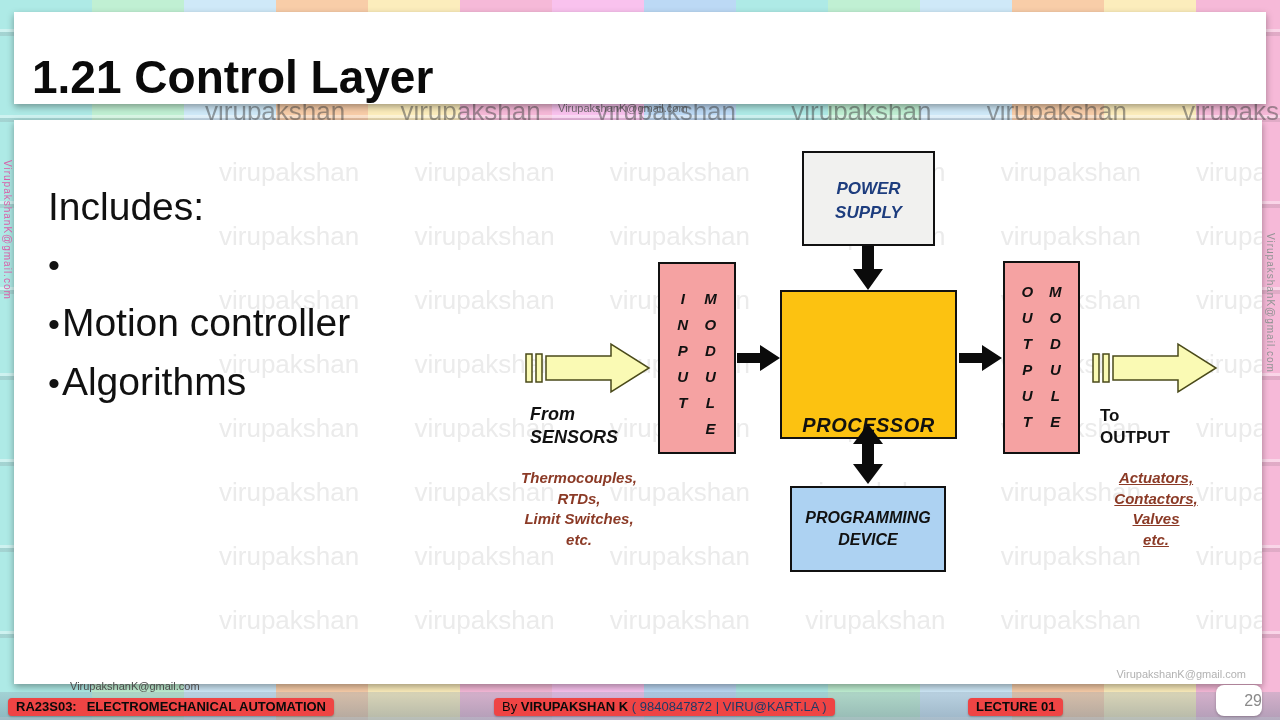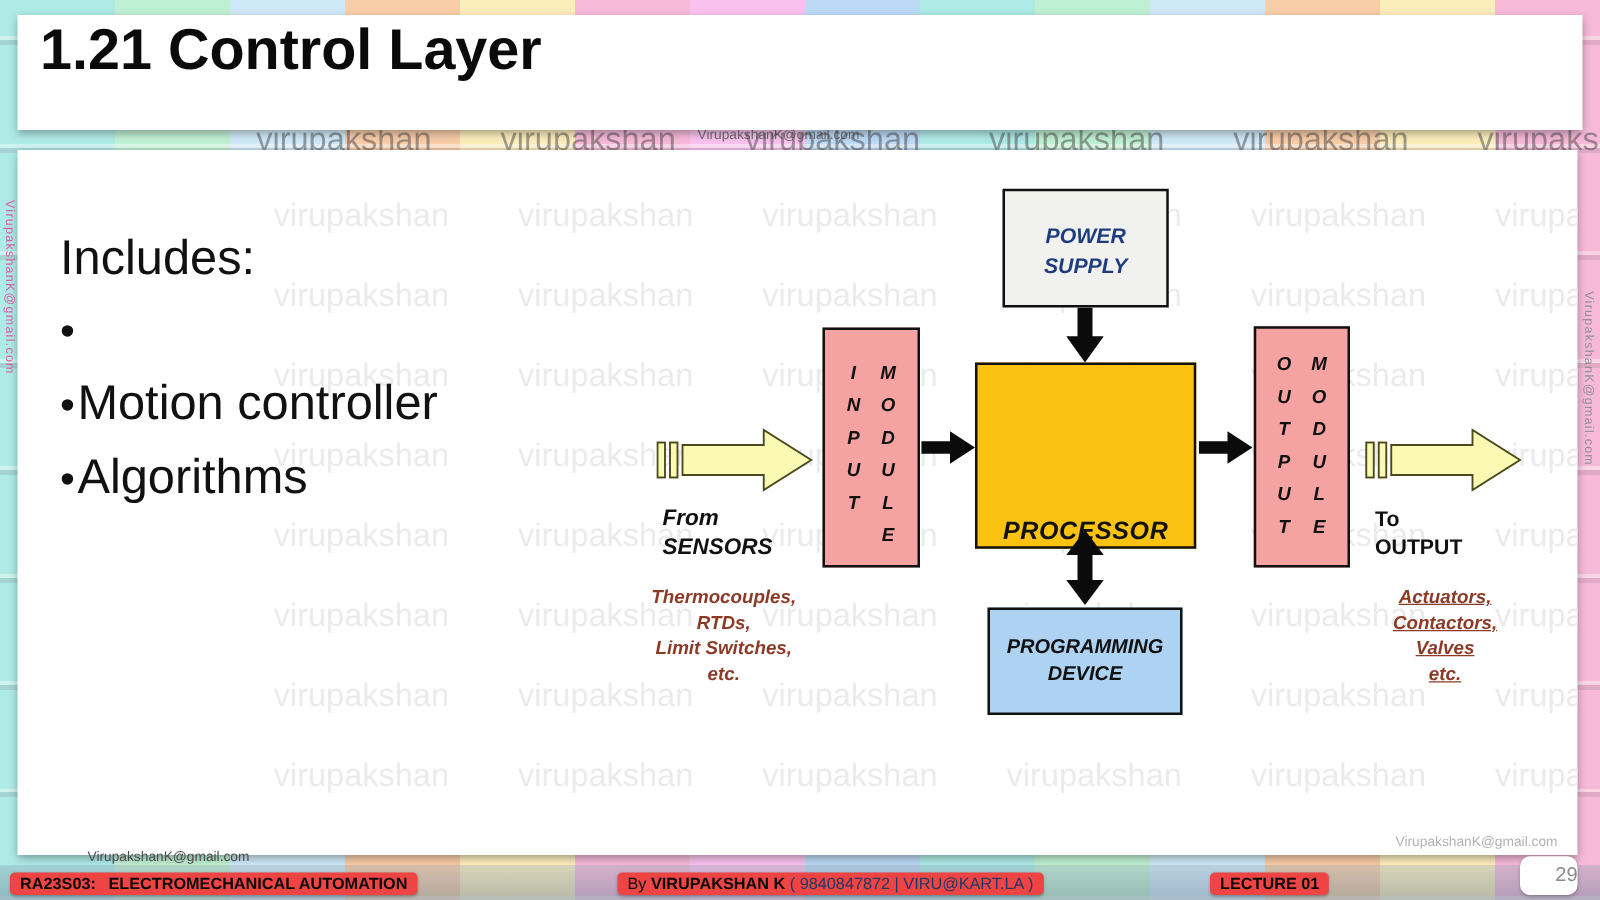--- a/index.html
+++ b/index.html
@@ -23,21 +23,21 @@
   }
   .email-top {
     position:absolute; left:558px; top:102px; z-index:1;
     font-size:11px; color:rgba(85,85,85,.80);
   }
 
   
   .title-bar {
     position:absolute; left:14px; top:12px; width:1252px; height:92px; z-index:2;
     background:#ffffff; box-shadow:0 3px 7px rgba(0,0,0,.35);
-    display:flex; align-items:flex-start;
+    display:flex; align-items:flex-end;
   }
   .title-bar h1 {
     margin-left:18px; font-size:46px; font-weight:600; color:#0a0a0a; letter-spacing:0px;
   }
 
   
   .slide {
     position:absolute; left:14px; top:120px; width:1248px; height:564px; z-index:2;
     background:#ffffff; box-shadow:0 3px 7px rgba(0,0,0,.35); overflow:hidden;
   }

